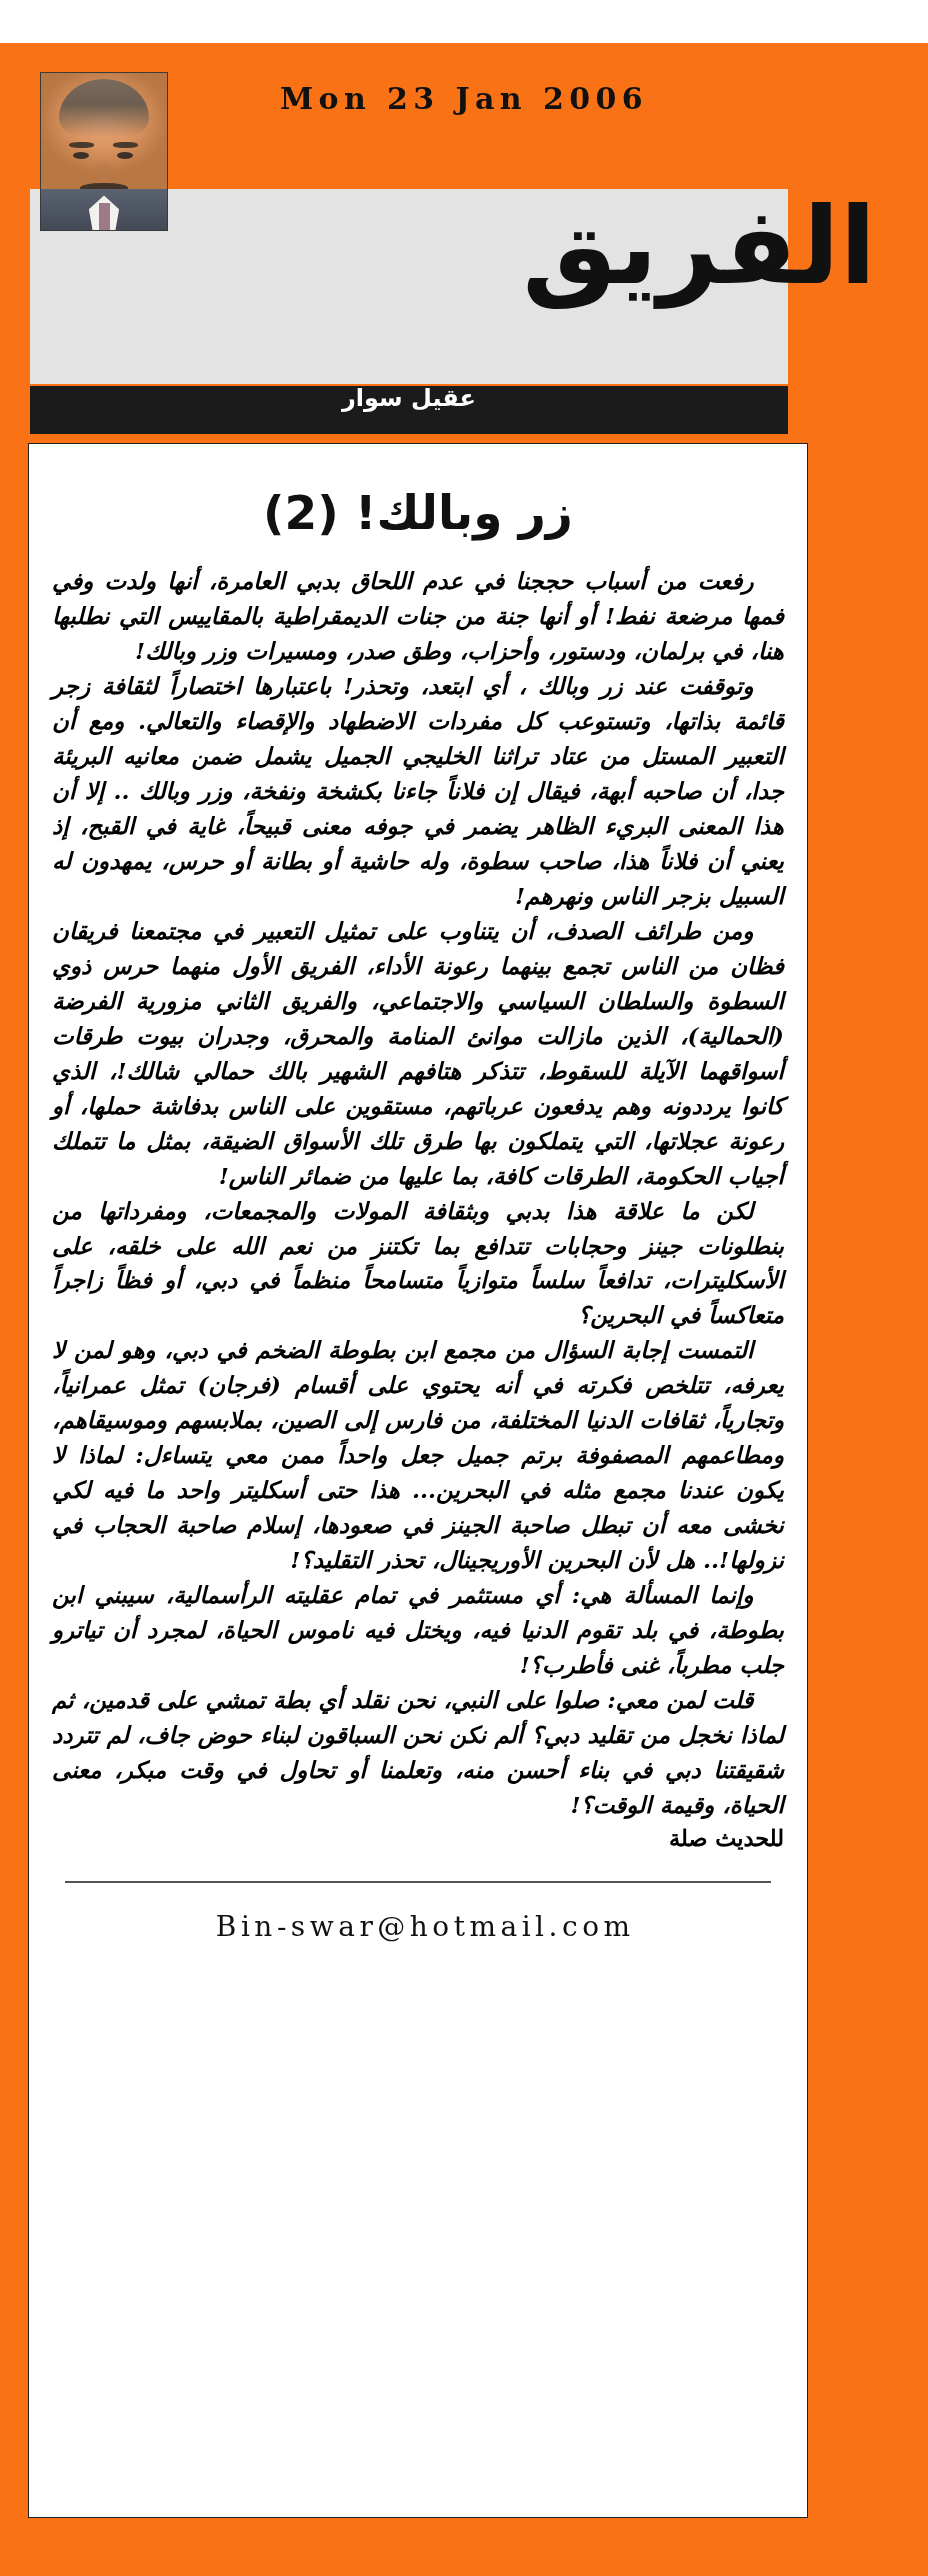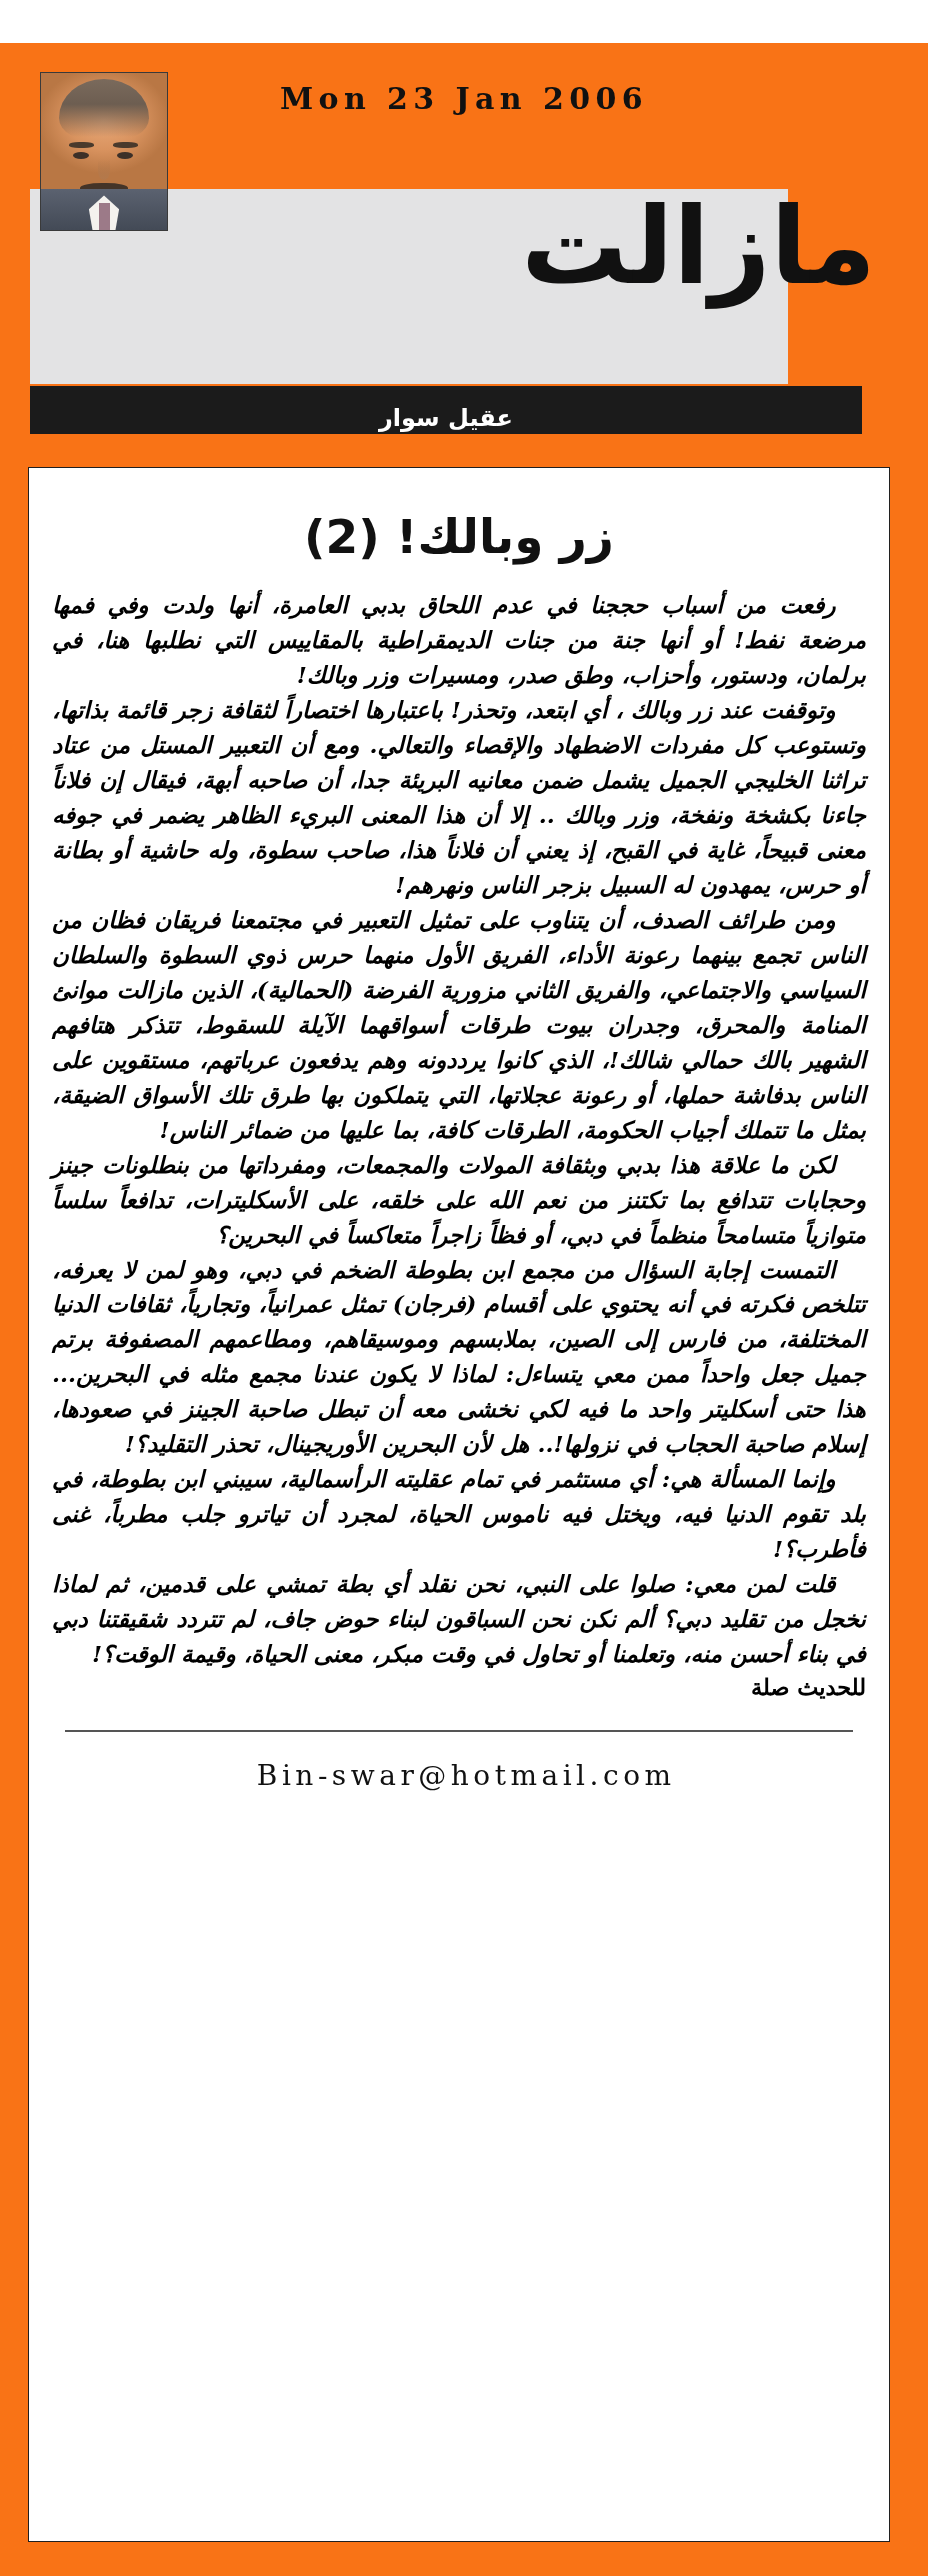--- a/index.html
+++ b/index.html
@@ -40,25 +40,25 @@
     width: 758px;
     height: 195px;
     background: #e3e3e4;
   }
 
   
   .byline-bar {
     position: absolute;
     left: 30px;
     top: 343px;
-    width: 832px;
+    width: 758px;
     height: 48px;
     background: #1b1b1b;
     display: flex;
-    align-items: flex-end;
+    align-items: flex-start;
     justify-content: center;
   }
   .byline-text {
     color: #ffffff;
     font-size: 24px;
     font-weight: bold;
     letter-spacing: 0.9px;
     font-family: "DejaVu Sans", "Liberation Sans", sans-serif;
     line-height: 1;
     padding-bottom: 3.6px;
@@ -180,22 +180,22 @@
     font-size: 30px;
     font-weight: bold;
     letter-spacing: 5.4px;
     color: #111111;
   }
 
   
   .article {
     position: absolute;
     left: 28px;
-    top: 424px;
-    width: 862px;
+    top: 400px;
+    width: 780px;
     height: 2075px;
     border: 1.8px solid #202020;
     background: #ffffff;
     box-sizing: border-box;
     padding: 25px 23px 0 23px;
   }
 
   .headline {
     text-align: center;
     font-size: 47px;
@@ -249,21 +249,21 @@
 <body>
 
 <div class="page">
 
   <div class="masthead">
 
     <div class="masthead-band"></div>
 
     <div class="dateline">Mon 23 Jan 2006</div>
 
-    <div class="logotype">مازالت</div>
+    <div class="logotype">الفريق</div>
 
     <div class="portrait">
       <div class="face"></div>
       <div class="hair"></div>
       <div class="brow-l"></div>
       <div class="brow-r"></div>
       <div class="eye-l"></div>
       <div class="eye-r"></div>
       <div class="nose"></div>
       <div class="mustache"></div>

